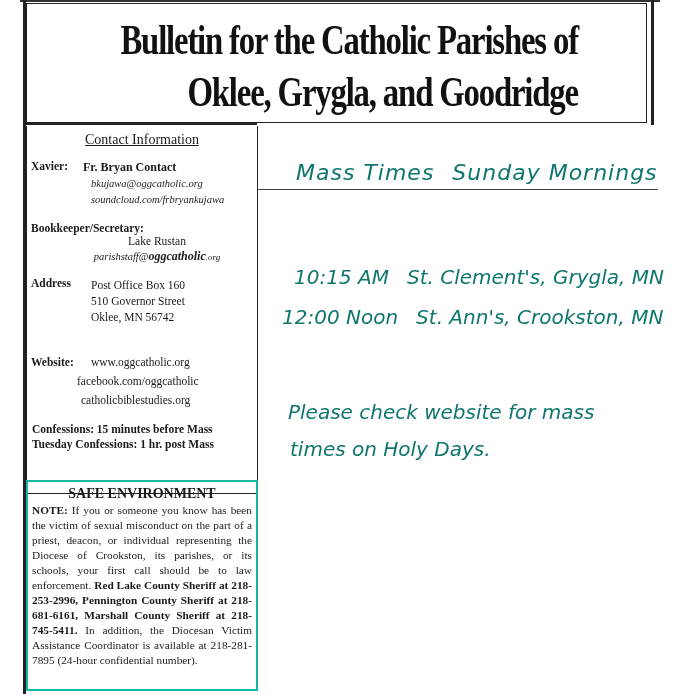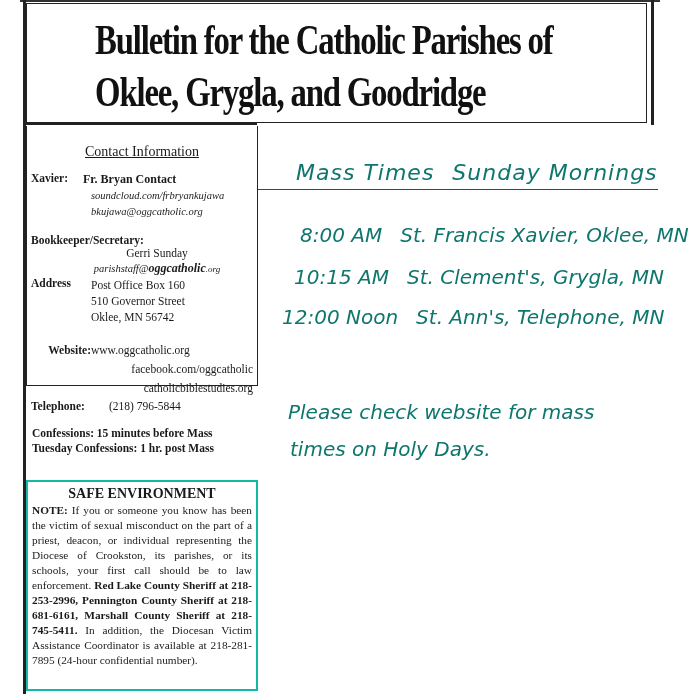--- a/index.html
+++ b/index.html
@@ -11,53 +11,53 @@
       position: absolute; left: 20px; top: 0; width: 640px; height: 2px; background: #333;
     }
     .left-rule {
       position: absolute; left: 23px; top: 0; width: 3px; height: 694px; background: #222;
     }
     .right-rule {
       position: absolute; left: 651px; top: 0; width: 3px; height: 125px; background: #222;
     }
     .header-box {
       position: absolute; left: 26px; top: 3px; width: 621px; height: 120px;
-      border: 1px solid #222; box-sizing: border-box; text-align: left;
+      border: 1px solid #222; box-sizing: border-box; text-align: right;
     }
     .title-line {
       font-family: "Liberation Serif", "DejaVu Serif", serif;
       font-weight: bold; font-size: 42px; line-height: 52px; letter-spacing: -1.5px;
       transform: scaleX(0.78); transform-origin: center; white-space: nowrap; color: #111;
     }
     .title-line.l1 { margin-top: 10px; }
     .header-bottom-rule {
       position: absolute; left: 23px; top: 123px; width: 234px; height: 2px; background: #222;
     }
 
     .contact-box {
-      position: absolute; left: 26px; top: 126px; width: 232px; height: 260px;
+      position: absolute; left: 26px; top: 126px; width: 232px; height: 368px;
       border: 1px solid #222; border-top: none; box-sizing: border-box;
-      font-size: 11.5px; padding: 12px 4px;
+      font-size: 11.5px; padding: 0 4px;
     }
     .contact-title {
       text-align: center; font-size: 14px; text-decoration: underline; margin-top: 6px;
     }
     .row { position: relative; }
     .lbl { font-weight: bold; }
     .it { font-style: italic; font-size: 10.5px; }
     .clergy { margin-top: 12px; height: 16px; }
     .clergy .lbl { position: absolute; left: 0; }
     .clergy .val { position: absolute; left: 52px; font-weight: bold; font-size: 12px; }
     .clergy-lines { margin-left: 60px; line-height: 16px; }
     .bk { margin-top: 14px; }
     .bk-lines { text-align: center; padding-left: 30px; line-height: 15px; }
-    .addr { display: flex; }
+    .addr { margin-top: 12px; display: flex; }
     .addr .lbl { width: 60px; }
     .addr .lines { line-height: 16px; }
-    .web { margin-top: 16px; line-height: 19px; text-align: right; }
+    .web { margin-top: 28px; line-height: 19px; }
     .web .first { display: flex; }
     .web .first .lbl { width: 60px; }
     .web .indent { padding-left: 46px; }
     .web .indent2 { padding-left: 50px; }
     .tel { display: flex; line-height: 16px; }
     .tel .lbl { width: 78px; }
     .conf { margin-top: 12px; font-weight: bold; font-size: 11.5px; line-height: 15px; padding-left: 1px; }
 
     .safe-box {
       position: absolute; left: 26px; top: 480px; width: 232px; height: 211px;
@@ -96,64 +96,59 @@
 <div class="header-bottom-rule"></div>
 
 <div class="contact-box">
   <div class="contact-title">Contact Information</div>
 
   <div class="row clergy">
     <span class="lbl">Xavier:</span>
     <span class="val">Fr. Bryan Contact</span>
   </div>
   <div class="clergy-lines">
+    <div class="it">bkujawa@oggcatholic.org</div>
     <div class="it">soundcloud.com/frbryankujawa</div>
-    <div class="it">bkujawa@oggcatholic.org</div>
   </div>
 
   <div class="bk lbl">Bookkeeper/Secretary:</div>
   <div class="bk-lines">
-    <div>Gerri Sunday</div>
+    <div>Lake Rustan</div>
     <div><span class="it">parishstaff@</span><span style="font-weight:bold;font-style:italic;font-size:12px">oggcatholic</span><span class="it" style="font-size:9px">.org</span></div>
   </div>
 
   <div class="addr">
     <span class="lbl">Address</span>
     <div class="lines">
       <div>Post Office Box 160</div>
       <div>510 Governor Street</div>
       <div>Oklee, MN 56742</div>
     </div>
   </div>
 
   <div class="web">
     <div class="first">
       <span class="lbl">Website:</span>
       <span>www.oggcatholic.org</span>
     </div>
     <div class="indent">facebook.com/oggcatholic</div>
     <div class="indent2">catholicbiblestudies.org</div>
   </div>
-  <div class="tel">
-    <span class="lbl">Telephone:</span>
-    <span>(218) 796-5844</span>
-  </div>
 
   <div class="conf">
     <div>Confessions:  15  minutes before Mass</div>
     <div>Tuesday Confessions: 1 hr. post Mass</div>
   </div>
 </div>
 
 <div class="safe-box">
   <div class="safe-title">SAFE ENVIRONMENT</div>
   <div class="safe-body"><b>NOTE:</b><span> If you or someone you know has been the victim of sexual misconduct on the part of a priest, deacon, or individual representing the Diocese of Crookston, its parishes, or its schools, your first call should be to law enforcement. </span><b>Red Lake County Sheriff at 218-253-2996, Pennington County Sheriff at 218-681-6161, Marshall County Sheriff at 218-745-5411.</b><span> In addition, the  Diocesan Victim Assistance Coordinator is available at 218-281-7895   (24-hour confidential number).</span></div>
 </div>
 
 <div class="notes">
   <div class="hw heading"><span>Mass Times</span><span class="gap"></span><span>Sunday Mornings</span></div>
   <div class="heading-rule"></div>
-  <div class="hw mass1"><span>8:00  AM</span><span class="gap"></span><span>St. Francis Xavier, Oklee, MN</span></div>
   <div class="hw mass2"><span>10:15  AM</span><span class="gap"></span><span>St. Clement's, Grygla, MN</span></div>
-  <div class="hw mass3"><span>12:00 Noon</span><span class="gap"></span><span>St. Ann's, Telephone, MN</span></div>
+  <div class="hw mass3"><span>12:00 Noon</span><span class="gap"></span><span>St. Ann's, Crookston, MN</span></div>
   <div class="hw note1">Please check website for mass</div>
   <div class="hw note2">times on Holy Days.</div>
 </div>
 
 </body></html>

